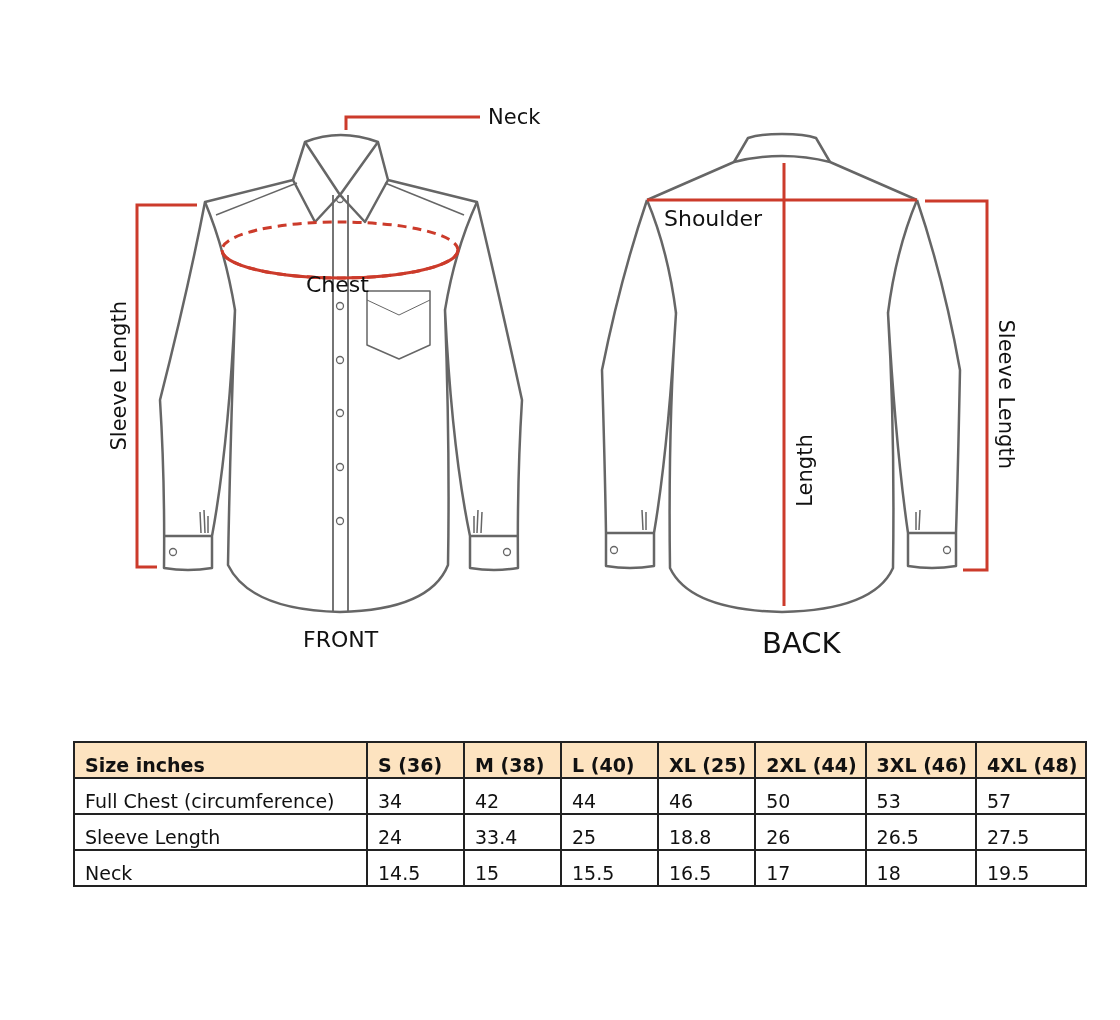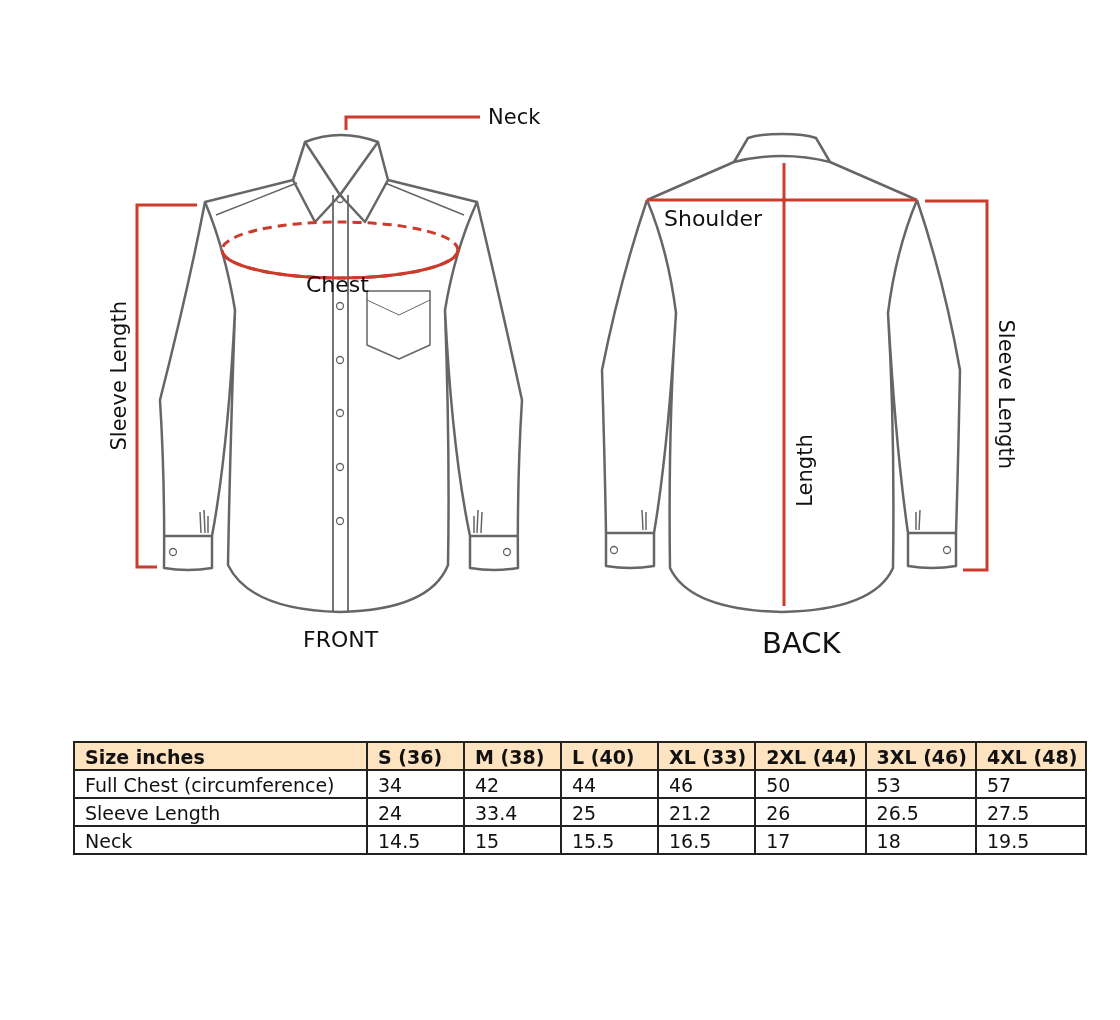--- a/index.html
+++ b/index.html
@@ -4,21 +4,21 @@
 <style>
   html, body { margin:0; padding:0; background:#ffffff; }
   body { width:1120px; height:1020px; position:relative; overflow:hidden;
          font-family:"DejaVu Sans","Liberation Sans",sans-serif; color:#111; }
   .diagram { position:absolute; left:0; top:0; width:1120px; height:700px; }
   .lbl { position:absolute; font-size:21px; color:#111; white-space:nowrap; line-height:1; }
   .rot-ccw { transform-origin:center center; transform:rotate(-90deg); }
   .rot-cw  { transform-origin:center center; transform:rotate(90deg); }
   table.size { position:absolute; left:73px; top:741px; border-collapse:collapse;
                font-size:19px; }
-  table.size td, table.size th { border:2px solid #222; padding:2px 8px 0 10px; height:24px;
+  table.size td, table.size th { border:2px solid #222; padding:10px 8px 0 10px; height:24px;
                text-align:left; font-weight:normal; white-space:nowrap; }
   table.size thead th { background:#fde3c0; font-weight:bold; }
   table.size { border:2px solid #222; }
 </style>
 </head>
 <body>
 
 <div class="diagram">
   <svg width="1120" height="700" viewBox="0 0 1120 700">
     <g fill="none" stroke="#666" stroke-width="2.5" stroke-linejoin="round">
@@ -103,21 +103,21 @@
       <col style="width:97px">
       <col style="width:97px">
       <col style="width:97px">
   </colgroup>
   <thead>
     <tr>
       <th>Size inches</th>
       <th>S (36)</th>
       <th>M (38)</th>
       <th>L (40)</th>
-      <th>XL (33)</th>
+      <th>XL (25)</th>
       <th>2XL (44)</th>
       <th>3XL (46)</th>
       <th>4XL (48)</th>
     </tr>
   </thead>
   <tbody>
     <tr>
       <td>Full Chest (circumference)</td>
       <td>34</td>
       <td>42</td>
@@ -125,21 +125,21 @@
       <td>46</td>
       <td>50</td>
       <td>53</td>
       <td>57</td>
     </tr>
     <tr>
       <td>Sleeve Length</td>
       <td>24</td>
       <td>33.4</td>
       <td>25</td>
-      <td>21.2</td>
+      <td>18.8</td>
       <td>26</td>
       <td>26.5</td>
       <td>27.5</td>
     </tr>
     <tr>
       <td>Neck</td>
       <td>14.5</td>
       <td>15</td>
       <td>15.5</td>
       <td>16.5</td>

